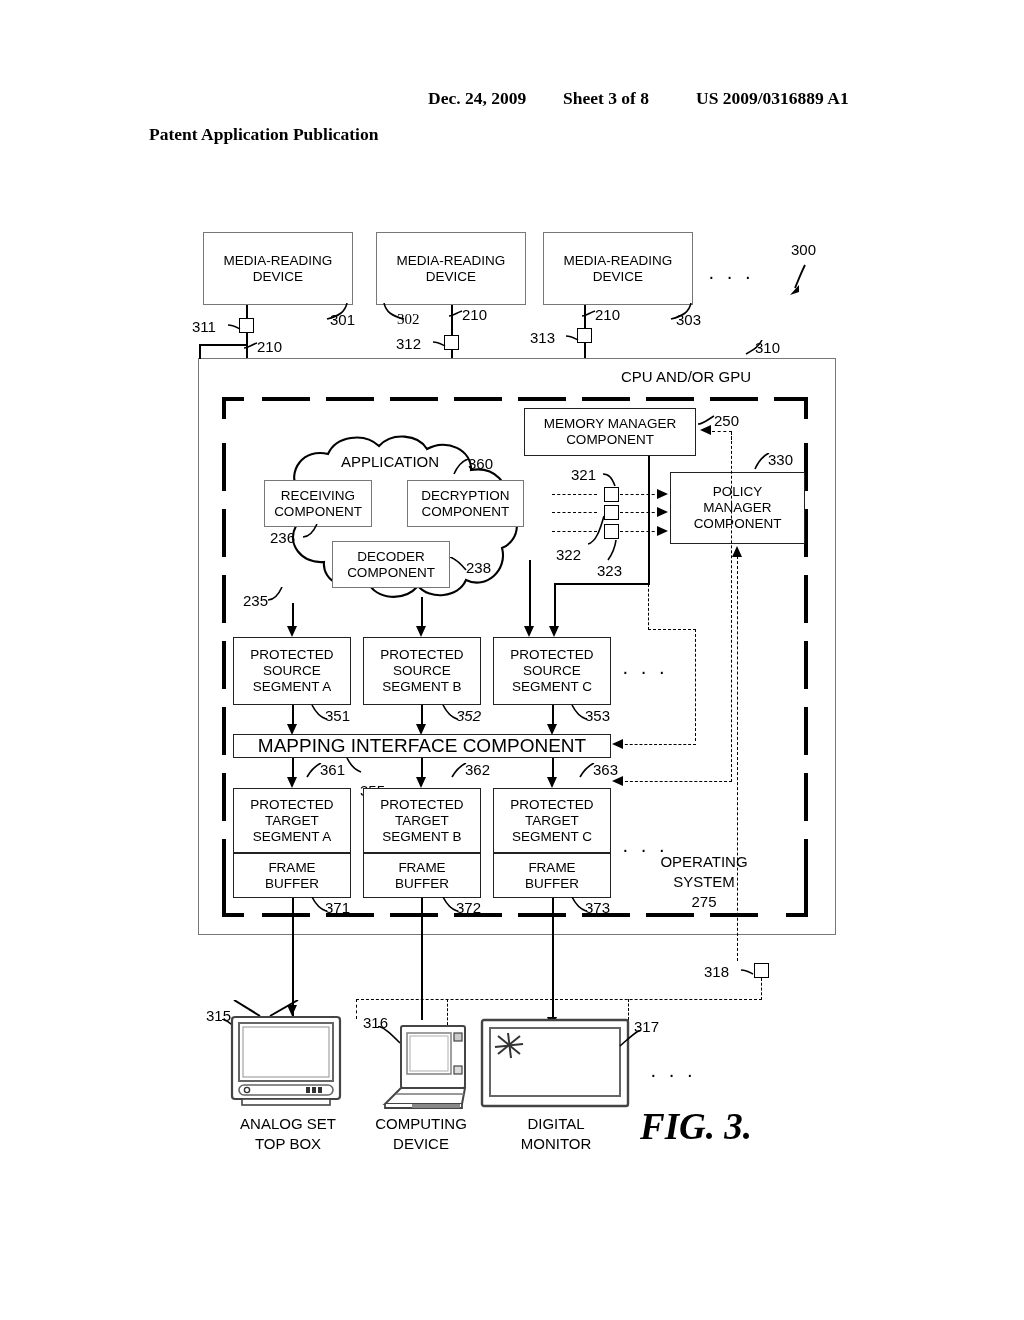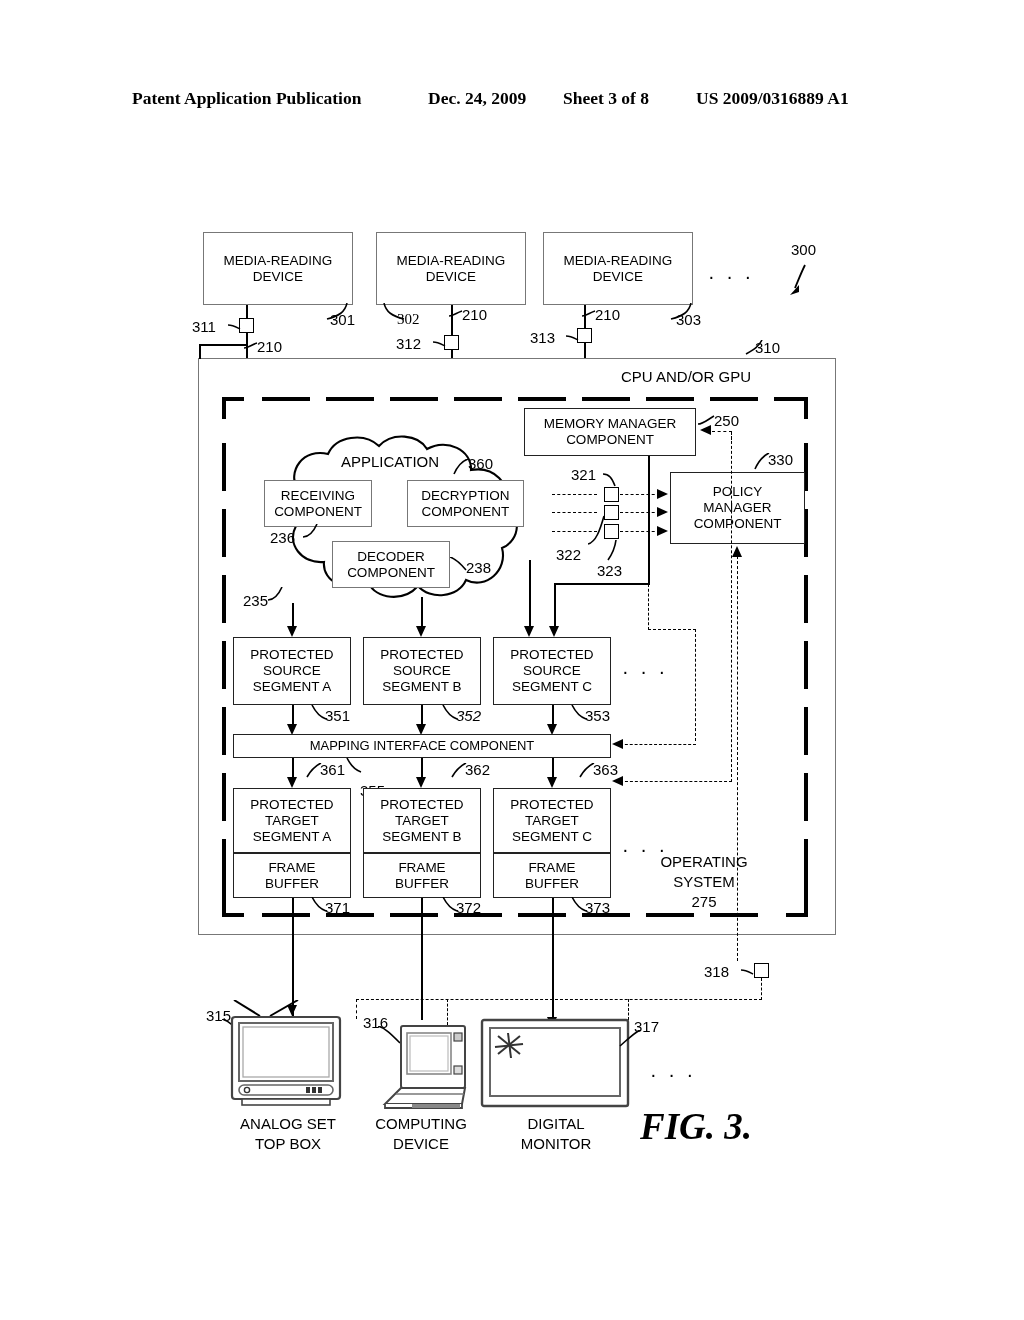--- a/index.html
+++ b/index.html
@@ -3,21 +3,21 @@
 <meta charset="utf-8">
 <style>
   html,body{margin:0;padding:0;background:#fff;}
   body{width:1024px;height:1320px;position:relative;font-family:"Liberation Sans",sans-serif;color:#000;overflow:hidden;}
   .page{position:absolute;left:0;top:0;width:1024px;height:1320px;}
 
   
   .hdr{position:absolute;top:88px;left:0;width:1024px;height:24px;
        font-family:"Liberation Serif",serif;font-weight:bold;font-size:17.5px;}
   .hdr span{position:absolute;white-space:nowrap;}
-  .hdr-pub{left:132px;}
+  .hdr-pub{left:149px;margin-top:36px;}
   .hdr-date{left:428px;}
   .hdr-sheet{left:563px;}
   .hdr-num{left:696px;}
 
   
   .box{position:absolute;border:1.5px solid #555;background:#fff;box-sizing:border-box;
        display:flex;align-items:center;justify-content:center;text-align:center;
        font-size:13.5px;line-height:16px;}
   .box.thin{border:1px solid #777;}
   .box.dark{border:1.6px solid #222;}
@@ -377,21 +377,21 @@
     </svg>
   <div class="lbl" style="left:585px;top:707px;">353</div>
 
   <div class="ln v" style="left:292px;top:705px;height:21px;"></div>
   <div class="ar ar-d" style="left:287px;top:724px;"></div>
   <div class="ln v" style="left:421px;top:705px;height:21px;"></div>
   <div class="ar ar-d" style="left:416px;top:724px;"></div>
   <div class="ln v" style="left:552px;top:705px;height:21px;"></div>
   <div class="ar ar-d" style="left:547px;top:724px;"></div>
 
-  <div class="box dark" style="left:233px;top:734px;width:378px;height:24px;font-size:13px;">
+  <div class="box dark" style="left:233px;top:734px;width:378px;height:24px;font-size:19px;">
     <span>MAPPING INTERFACE COMPONENT</span>
   </div>
   <svg style="position:absolute;left:345px;top:758px;" width="18" height="16">
       <path d="M16,14 C10,12 6,8 2,0" stroke="#000" stroke-width="1.6" fill="none"></path>
     </svg>
   <div class="lbl" style="left:360px;top:782px;">355</div>
 
   <div class="ln v" style="left:292px;top:758px;height:22px;"></div>
   <div class="ar ar-d" style="left:287px;top:777px;"></div>
   <div class="ln v" style="left:421px;top:758px;height:22px;"></div>

